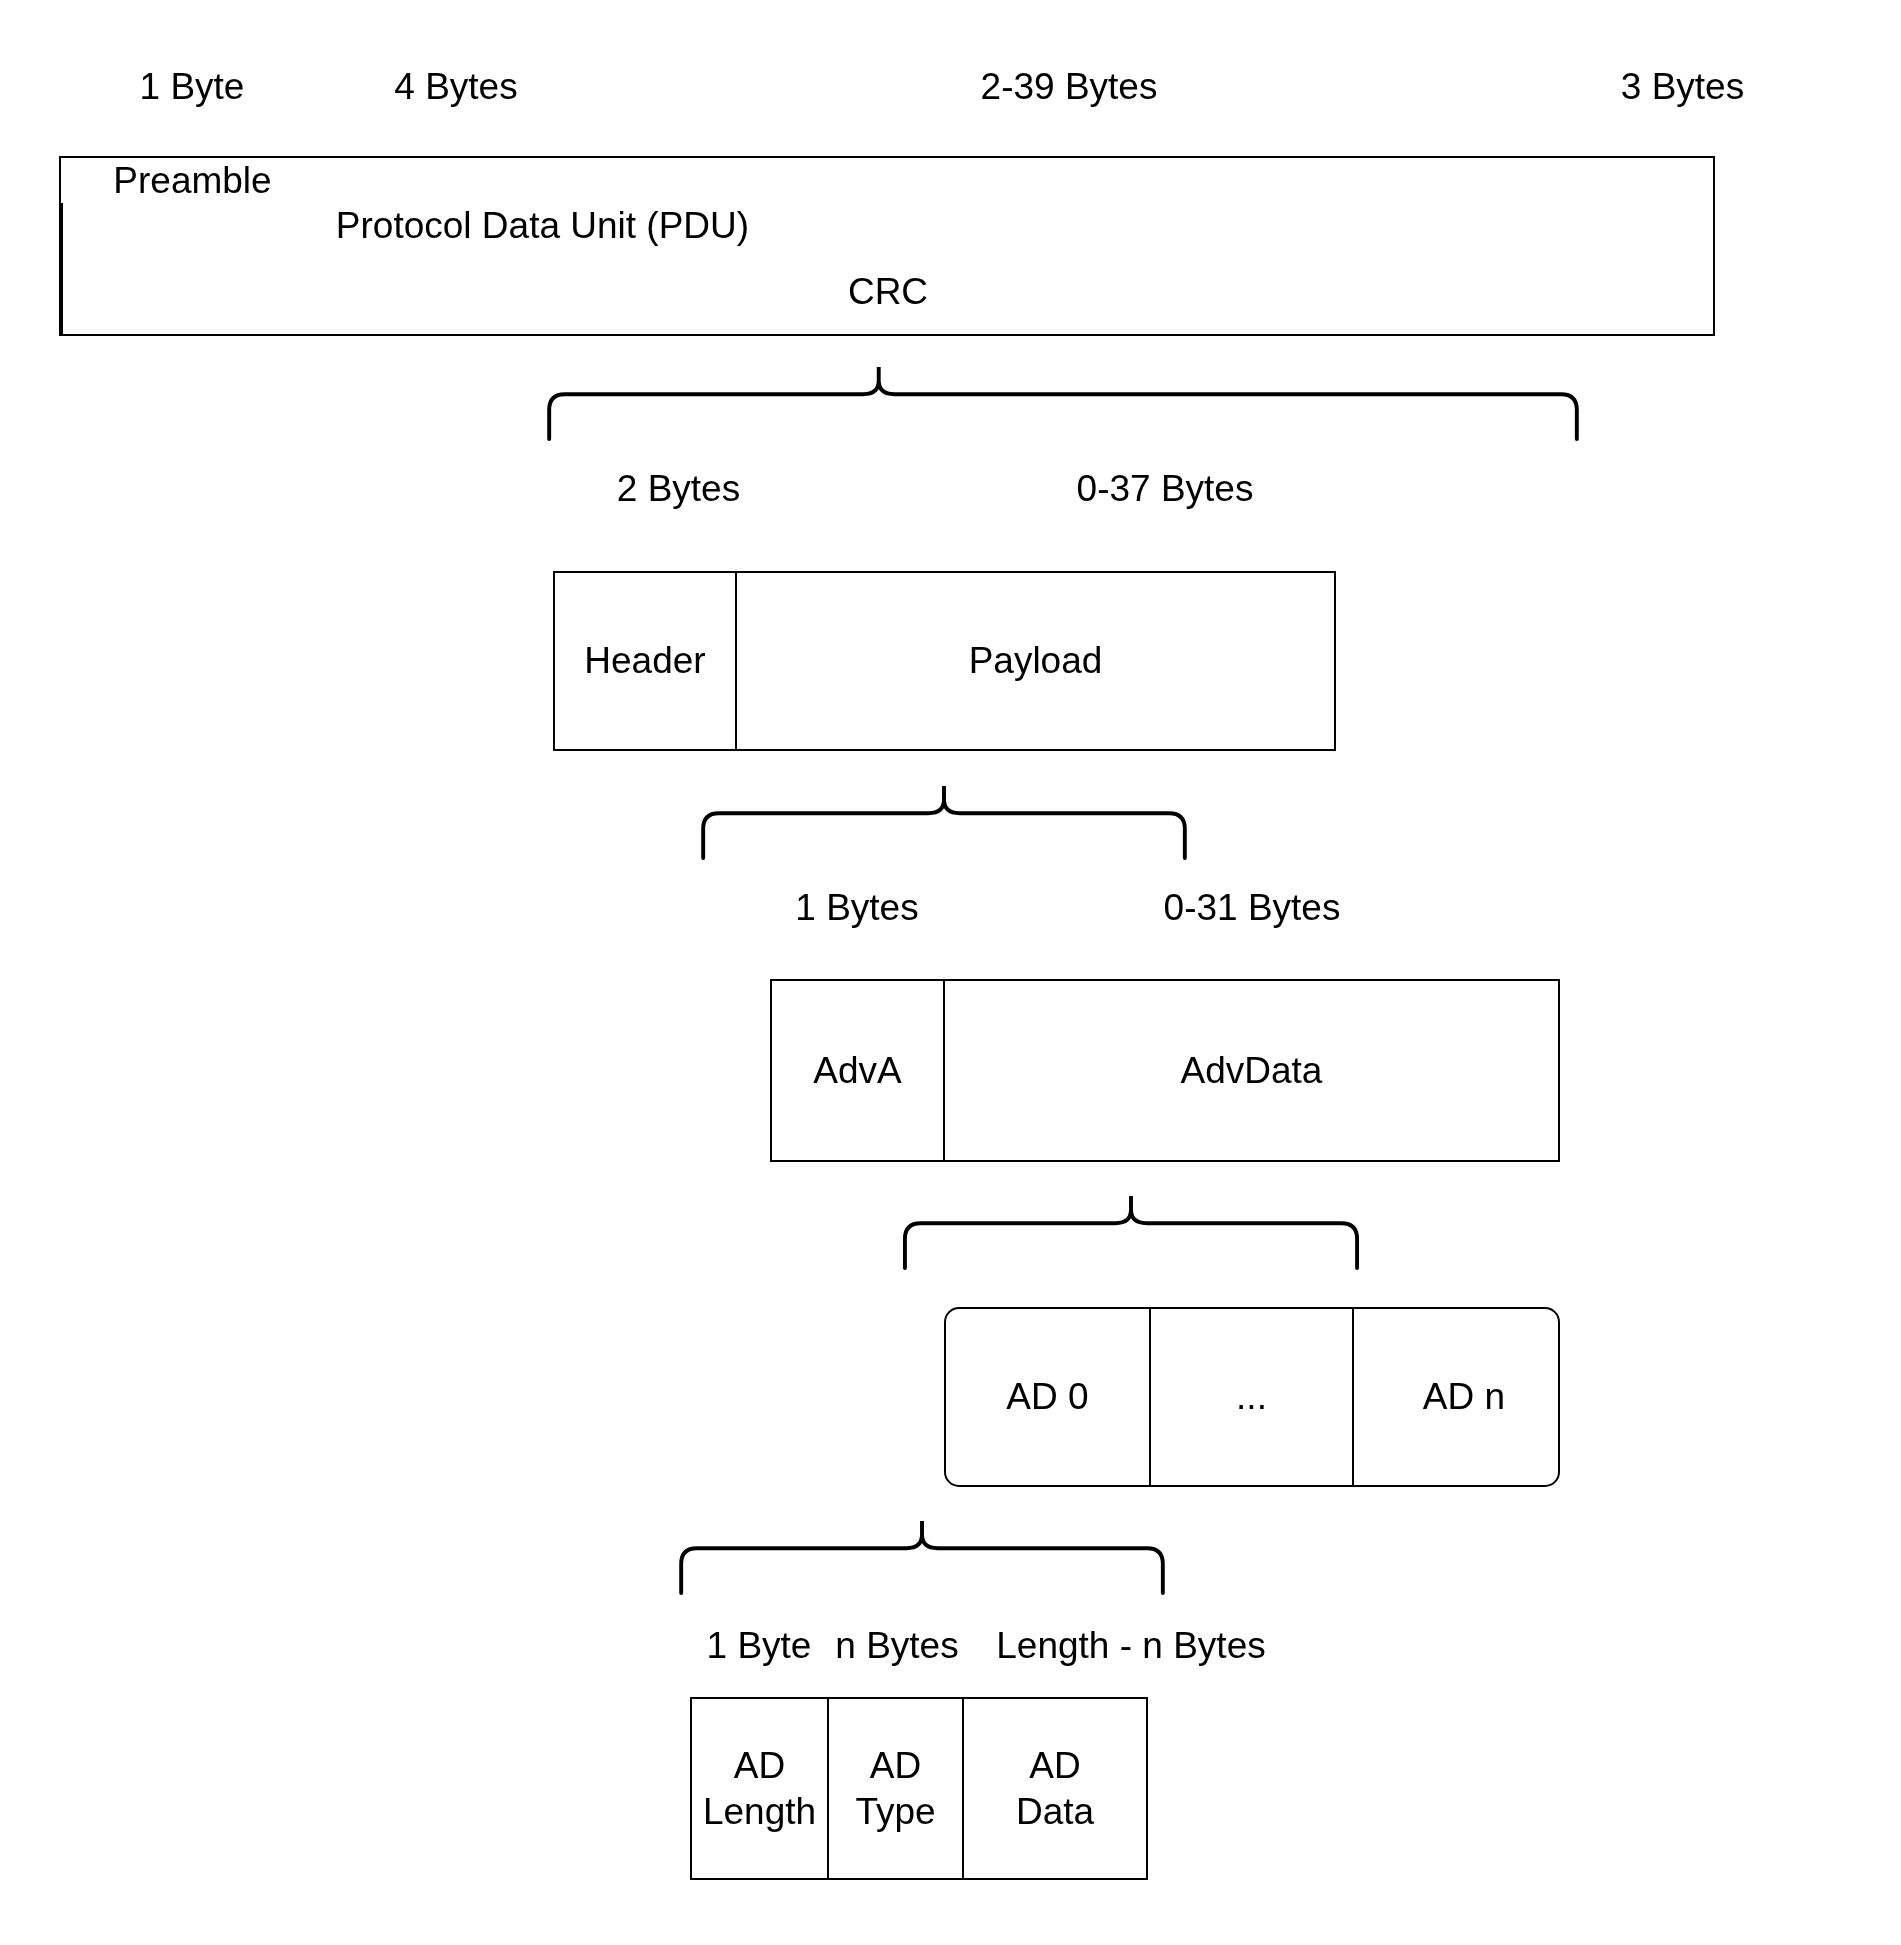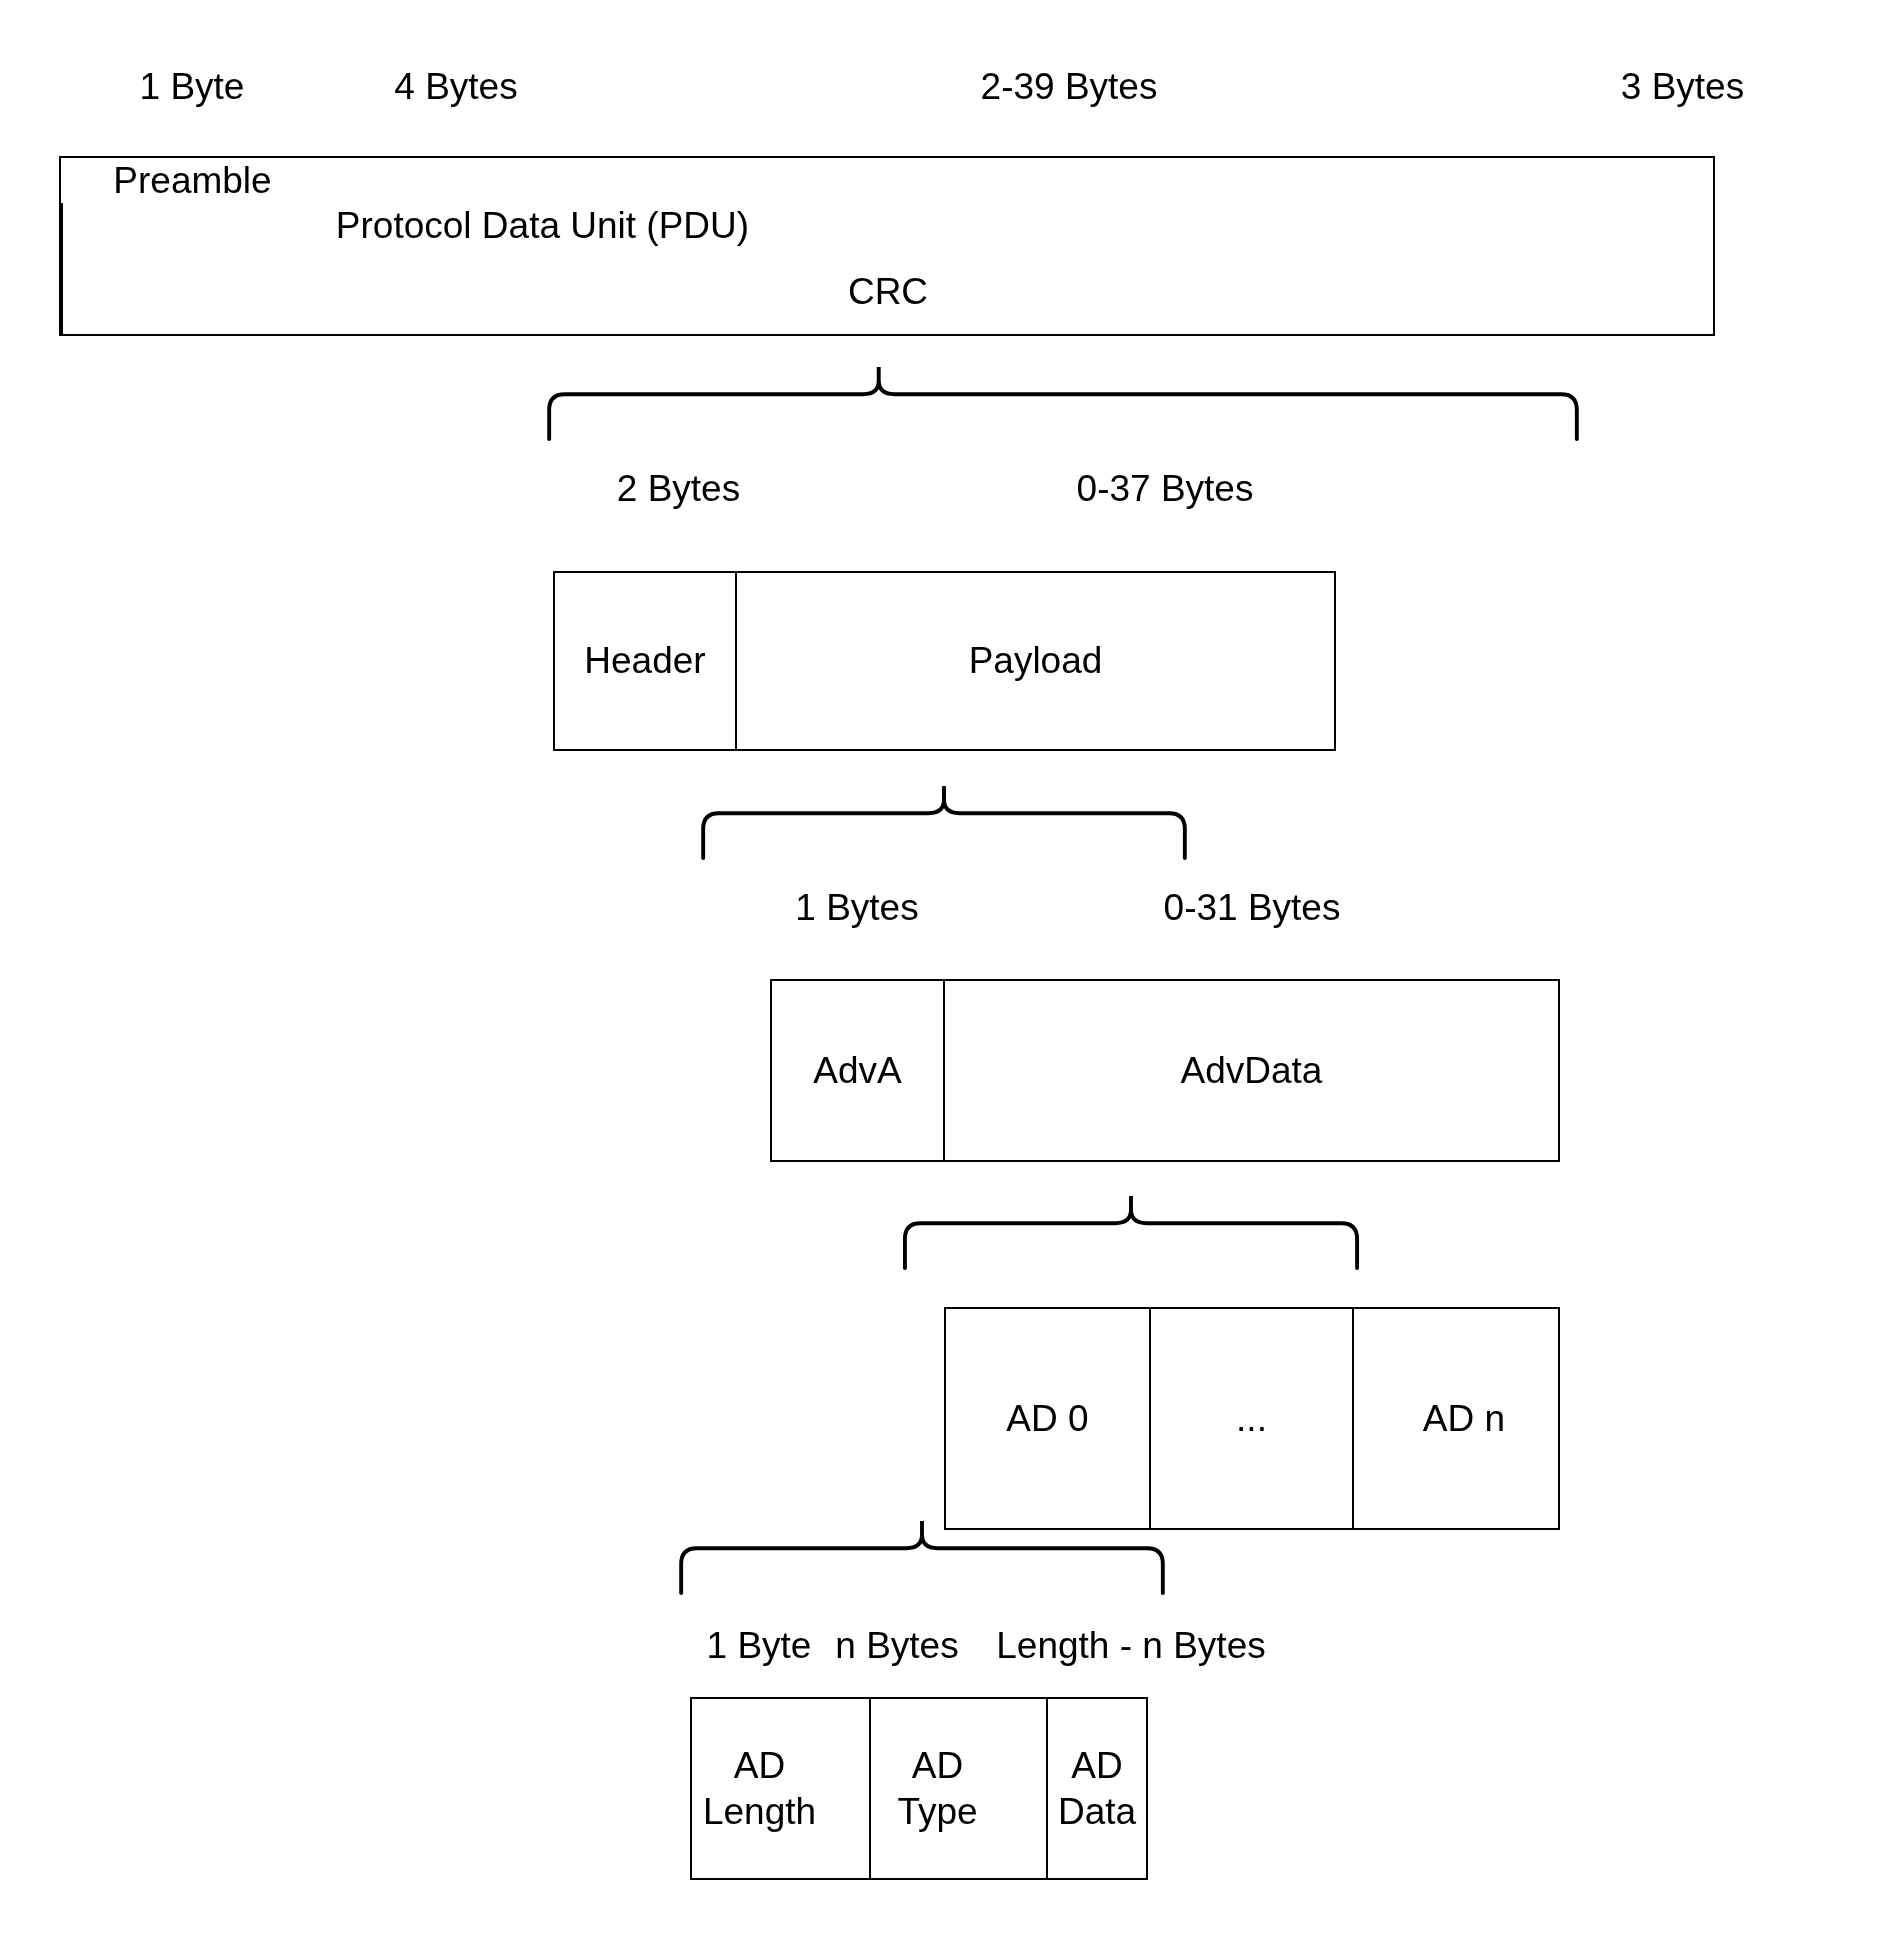--- a/index.html
+++ b/index.html
@@ -56,37 +56,37 @@
     <div class="cell" style="width:171px;">AdvA</div>
     <div class="cell" style="flex:1;">AdvData</div>
   </div>
 
   <div class="brace" style="left:902px;top:1192px;width:458px;height:78px;">
     <svg width="458" height="78" viewBox="0 0 470 80">
       <path d="M 3 78 L 3 48 Q 3 32 19 32 L 219 32 Q 235 32 235 18 L 235 4 L 235 18 Q 235 32 251 32 L 451 32 Q 467 32 467 48 L 467 78" fill="none" stroke="#000000" stroke-width="4" stroke-linecap="round"></path>
     </svg>
   </div>
 
-  <div class="box" style="left:944px;top:1307px;width:616px;height:223px;">
+  <div class="box" style="left:944px;top:1307px;width:616px;height:180px;border-radius:15px;">
     <div class="cell" style="width:203px;">AD 0</div>
     <div class="cell" style="width:203px;">...</div>
     <div class="cell" style="flex:1;padding-left:16px;">AD n</div>
   </div>
 
   <div class="brace" style="left:678px;top:1517px;width:488px;height:78px;">
     <svg width="488" height="78" viewBox="0 0 500 80">
       <path d="M 3 78 L 3 48 Q 3 32 19 32 L 234 32 Q 250 32 250 18 L 250 4 L 250 18 Q 250 32 266 32 L 481 32 Q 497 32 497 48 L 497 78" fill="none" stroke="#000000" stroke-width="4" stroke-linecap="round"></path>
     </svg>
   </div>
 
   <div class="blabel" style="left:690px;top:1627px;width:138px;">1 Byte</div>
   <div class="blabel" style="left:828px;top:1627px;width:138px;">n Bytes</div>
   <div class="blabel" style="left:975px;top:1627px;width:312px;">Length - n Bytes</div>
 
-  <div class="box" style="left:690px;top:1697px;width:458px;height:183px;gap:42px;">
+  <div class="box" style="left:690px;top:1697px;width:458px;height:183px;">
     <div class="cell" style="width:135px;">AD
 Length</div>
     <div class="cell" style="width:135px;">AD
 Type</div>
     <div class="cell" style="flex:1;">AD
 Data</div>
   </div>
 
 </div>
 

